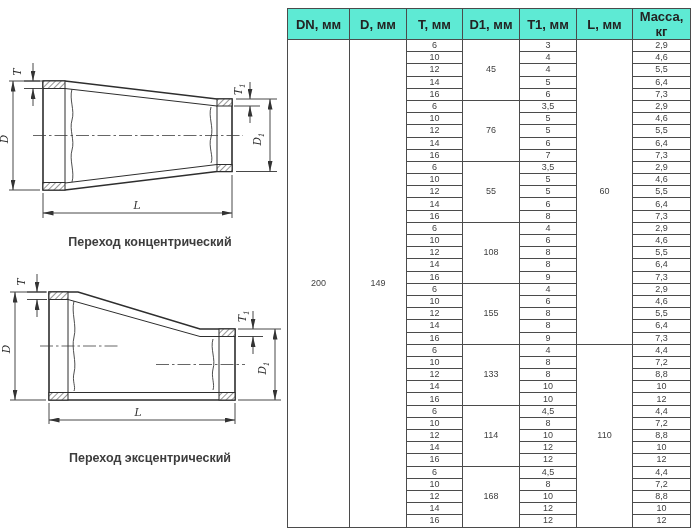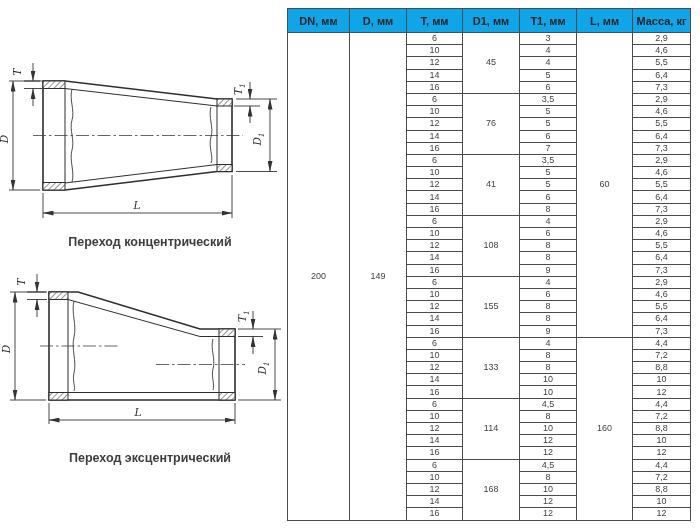--- a/index.html
+++ b/index.html
@@ -20,22 +20,22 @@
   .dim-label{font:italic 10.5px "DejaVu Serif", serif; fill:#2e2e2e;}
   .dim-label .sub{font-size:7.5px;}
   .caption{font:bold 12.5px "Liberation Sans", sans-serif; fill:#3d3d3d;}
   
   .spec-table{
     position:absolute; left:287px; top:8px; width:403px;
     border-collapse:collapse; table-layout:fixed;
     border:1.5px solid #3c3c3c;
   }
   .spec-table th{
-    border:1px solid #4b4b4b; font-size:11px; font-weight:bold; color:#232323;
-    height:23px; padding:0; background:#0ea5e9;
+    border:1px solid #4b4b4b; font-size:13px; font-weight:bold; color:#232323;
+    height:23px; padding:0; background:#5eead4;
   }
   .spec-table td{
     border:1px solid #4b4b4b; font-size:9px; color:#3f3f3f;
     height:11.2px; line-height:11px; padding:0; text-align:center;
     vertical-align:middle; background:#ffffff;
   }
 </style>
 </head>
 <body>
 
@@ -239,21 +239,21 @@
           <td>6</td>
           <td>6,4</td>
         </tr>
         <tr>
           <td>16</td>
           <td>7</td>
           <td>7,3</td>
         </tr>
         <tr>
           <td>6</td>
-          <td rowspan="5">41</td>
+          <td rowspan="5">55</td>
           <td>3,5</td>
           <td>2,9</td>
         </tr>
         <tr>
           <td>10</td>
           <td>5</td>
           <td>4,6</td>
         </tr>
         <tr>
           <td>12</td>
@@ -319,21 +319,21 @@
         </tr>
         <tr>
           <td>16</td>
           <td>9</td>
           <td>7,3</td>
         </tr>
         <tr>
           <td>6</td>
           <td rowspan="5">133</td>
           <td>4</td>
-          <td rowspan="15">160</td>
+          <td rowspan="15">110</td>
           <td>4,4</td>
         </tr>
         <tr>
           <td>10</td>
           <td>8</td>
           <td>7,2</td>
         </tr>
         <tr>
           <td>12</td>
           <td>8</td>

